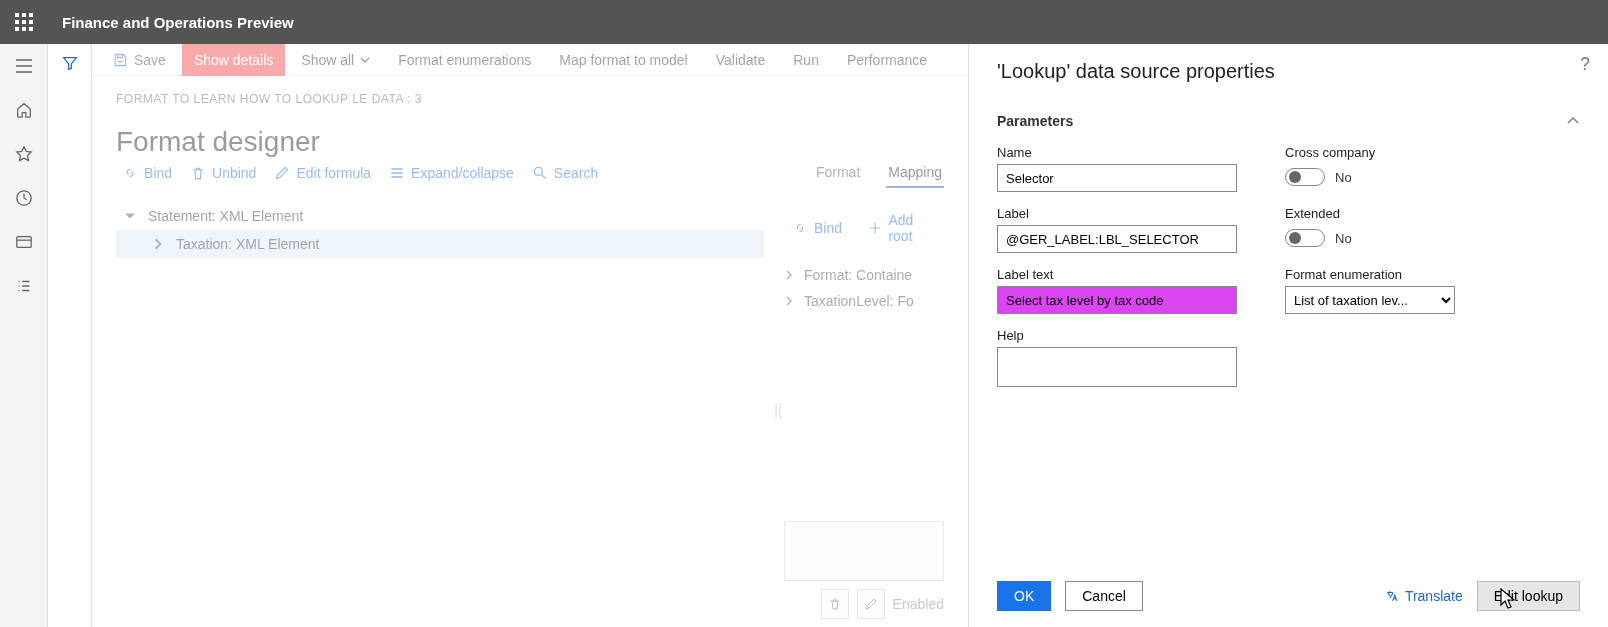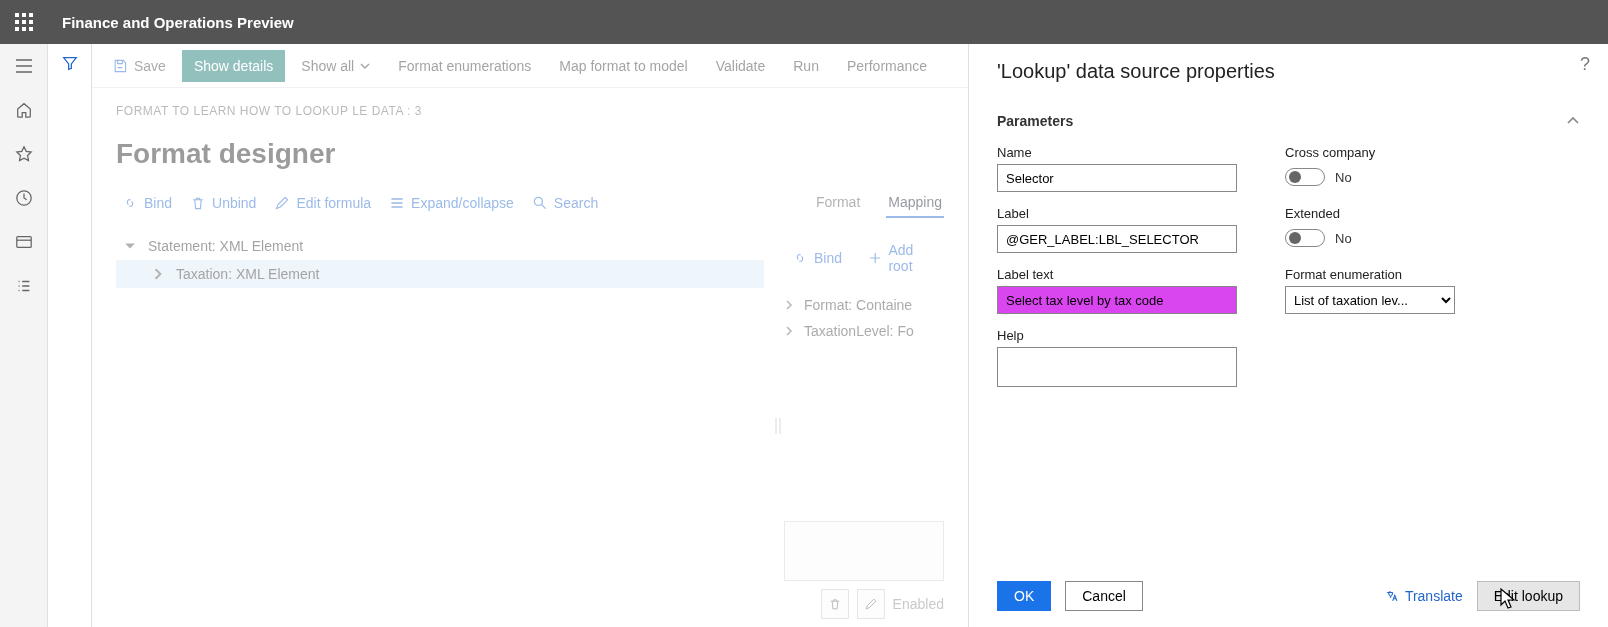--- a/index.html
+++ b/index.html
@@ -14,29 +14,29 @@
   .layout { display: flex; height: calc(100% - 44px); }
   .nav-rail { width: 48px; background: #f4f4f4; border-right: 1px solid #e0e0e0; display: flex; flex-direction: column; align-items: center; padding-top: 12px; gap: 24px; }
   .nav-rail .rail-icon { width: 20px; height: 20px; color: #666; cursor: pointer; display: flex; align-items: center; justify-content: center; }
 
   .filter-rail { width: 44px; background: #fff; border-right: 1px solid #e0e0e0; display: flex; justify-content: center; padding-top: 10px; }
   .filter-rail .filter-icon { color: #2266cc; cursor: pointer; }
 
   .main-area { flex: 1; display: flex; flex-direction: column; position: relative; }
   .overlay { position: absolute; left:0; top:0; right:0; bottom:0; background: rgba(255,255,255,0.55); pointer-events: none; z-index: 5; }
 
-  .toolbar { height: 44px; border-bottom: 1px solid #e0e0e0; display: flex; align-items: center; padding: 0 8px; gap: 4px; }
+  .toolbar { height: 32px; border-bottom: 1px solid #e0e0e0; display: flex; align-items: center; padding: 0 8px; gap: 4px; }
   .tb-item { padding: 8px 12px; color: #333; cursor: pointer; display: flex; align-items: center; gap: 6px; white-space: nowrap; }
   .tb-item.save { color: #444; }
-  .tb-item.active { background: #0f766e; color: #fff; }
+  .tb-item.active { background: #ef4444; color: #fff; }
   .chev-sm { width: 10px; height: 10px; }
 
   .content { flex: 1; padding: 16px 24px 8px 24px; display: flex; flex-direction: column; }
   .breadcrumb { font-size: 12px; letter-spacing: 0.5px; color: #666; text-transform: uppercase; margin-bottom: 20px; }
-  .page-title { font-size: 28px; font-weight: 700; color: #222; margin-bottom: 18px; }
+  .page-title { font-size: 28px; font-weight: 400; color: #222; }
 
   .actions-tabs-row { display: flex; align-items: center; }
   .action-bar { display: flex; gap: 6px; align-items: center; }
   .action-link { color: #2266cc; cursor: pointer; display: flex; align-items: center; gap: 6px; padding: 4px 6px; }
   .action-link .icon { width: 16px; height: 16px; }
 
   .splitter-wrap { flex: 1; display: flex; margin-top: 14px; min-height: 0; }
   .left-panel { flex: 1; min-width: 0; padding-right: 8px; }
   .splitter { width: 12px; display: flex; align-items: center; justify-content: center; color: #aaa; cursor: col-resize; }
   .right-panel { width: 160px; display: flex; flex-direction: column; }

